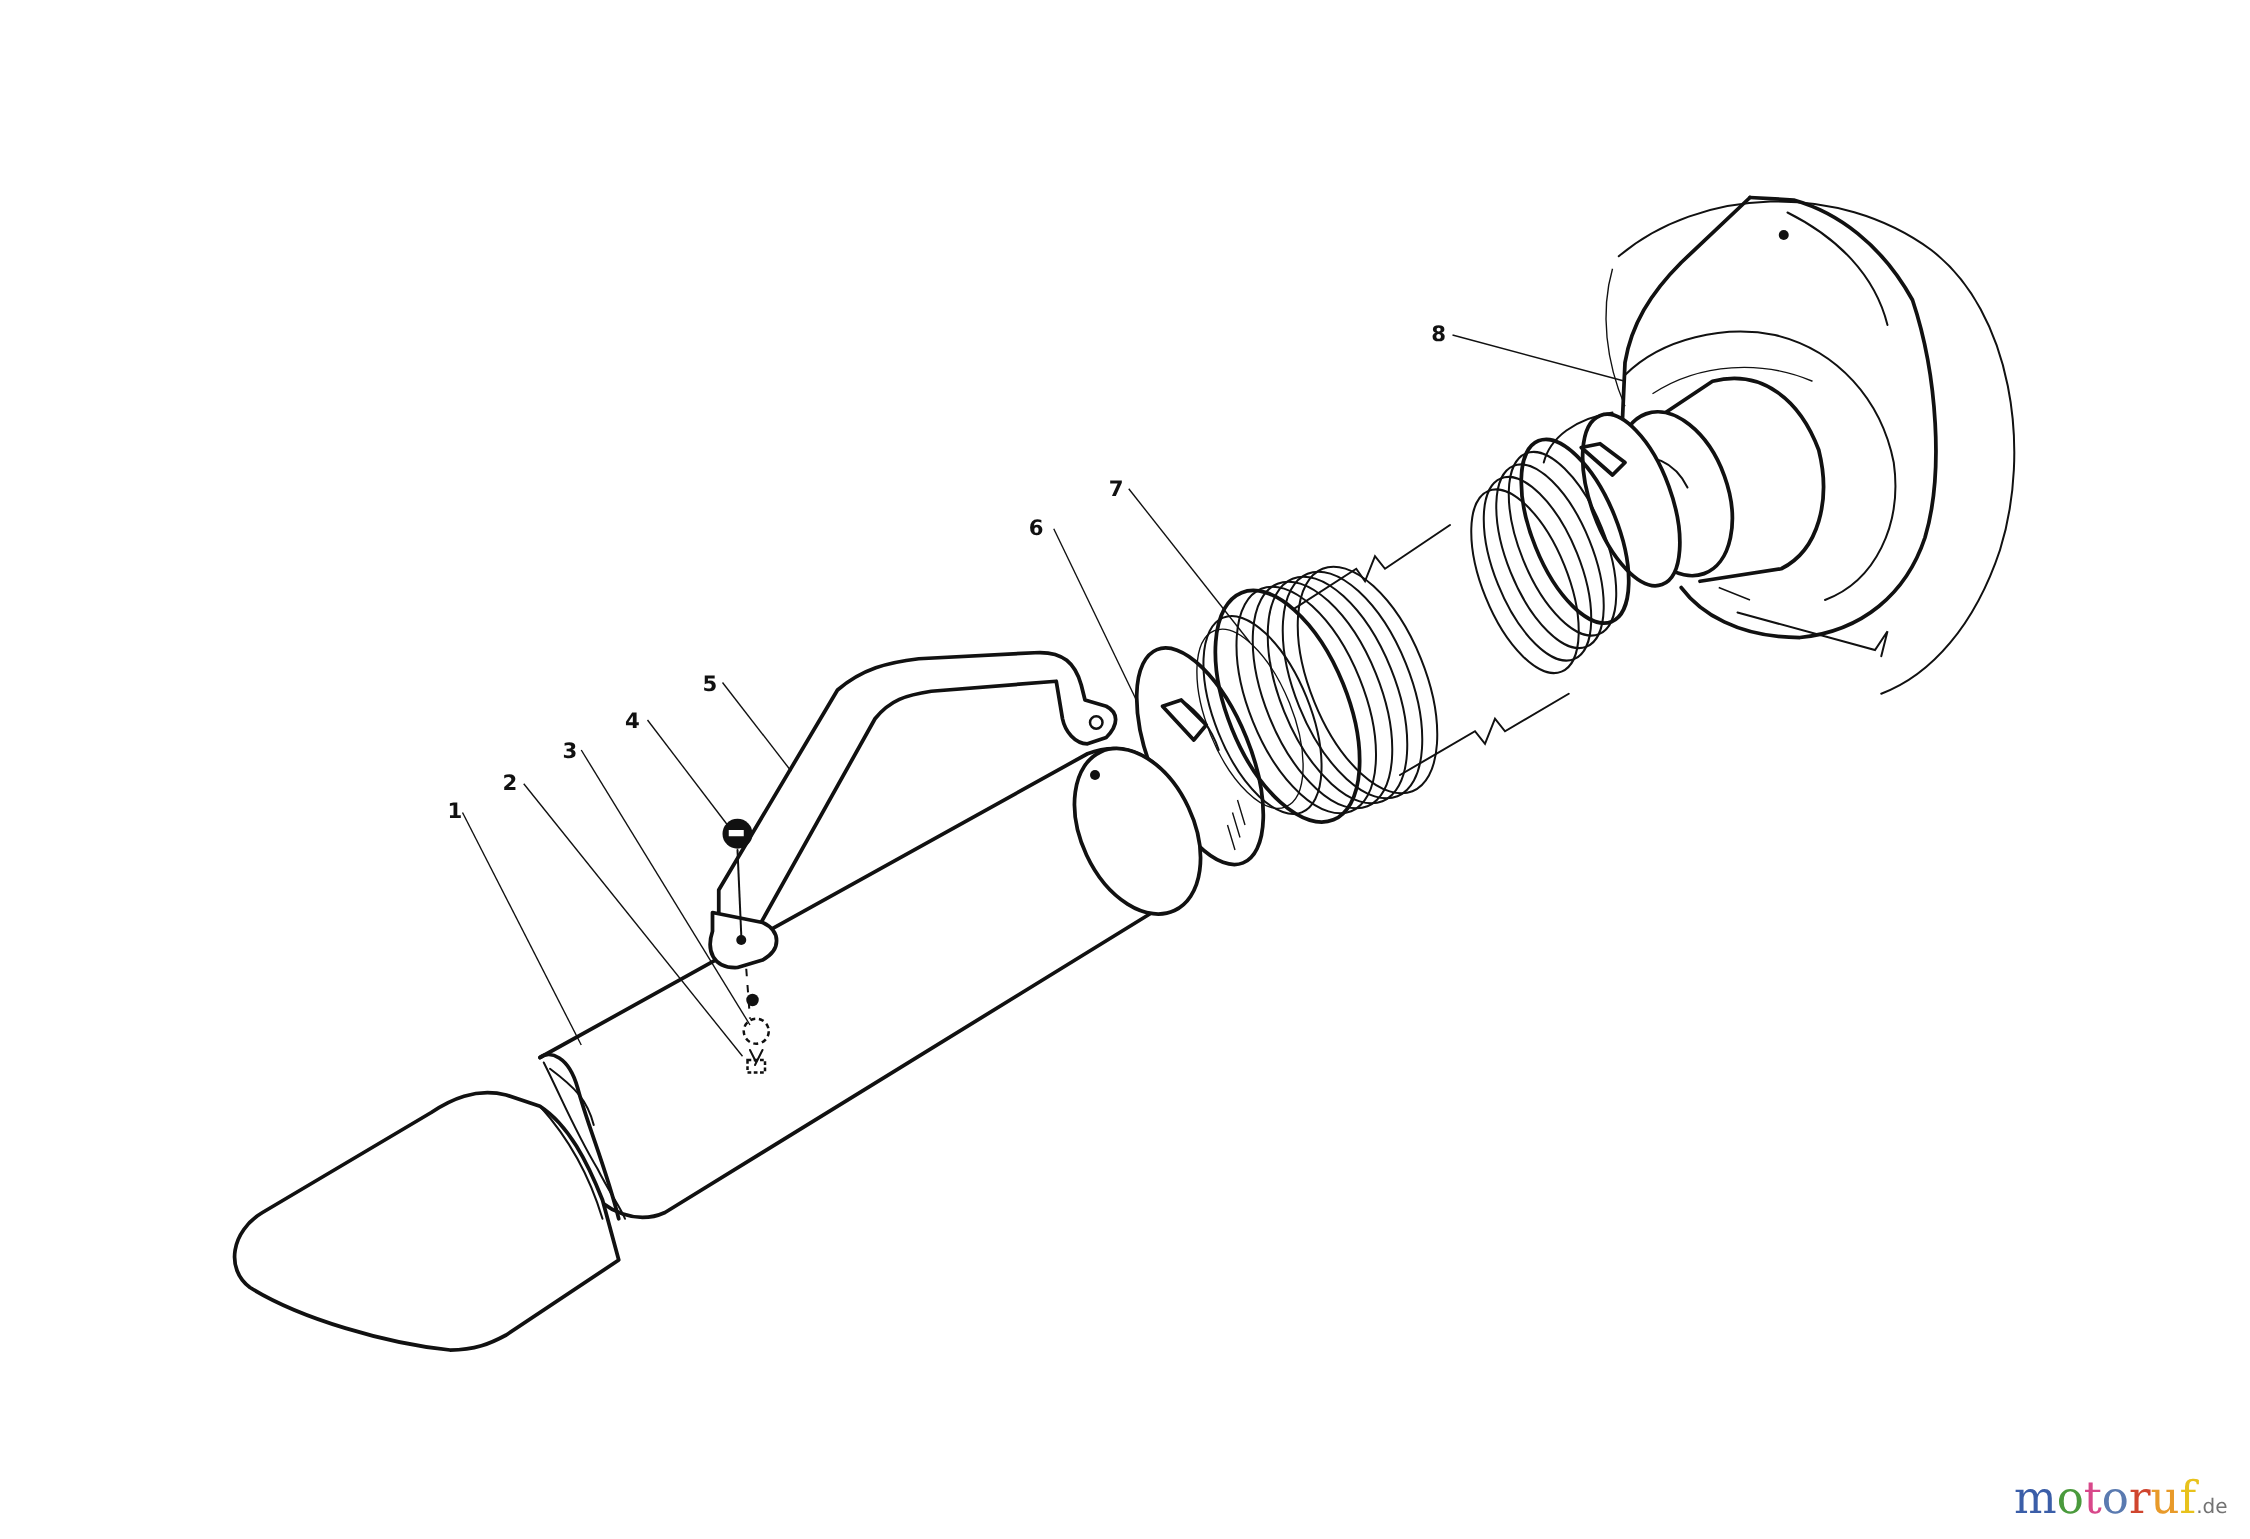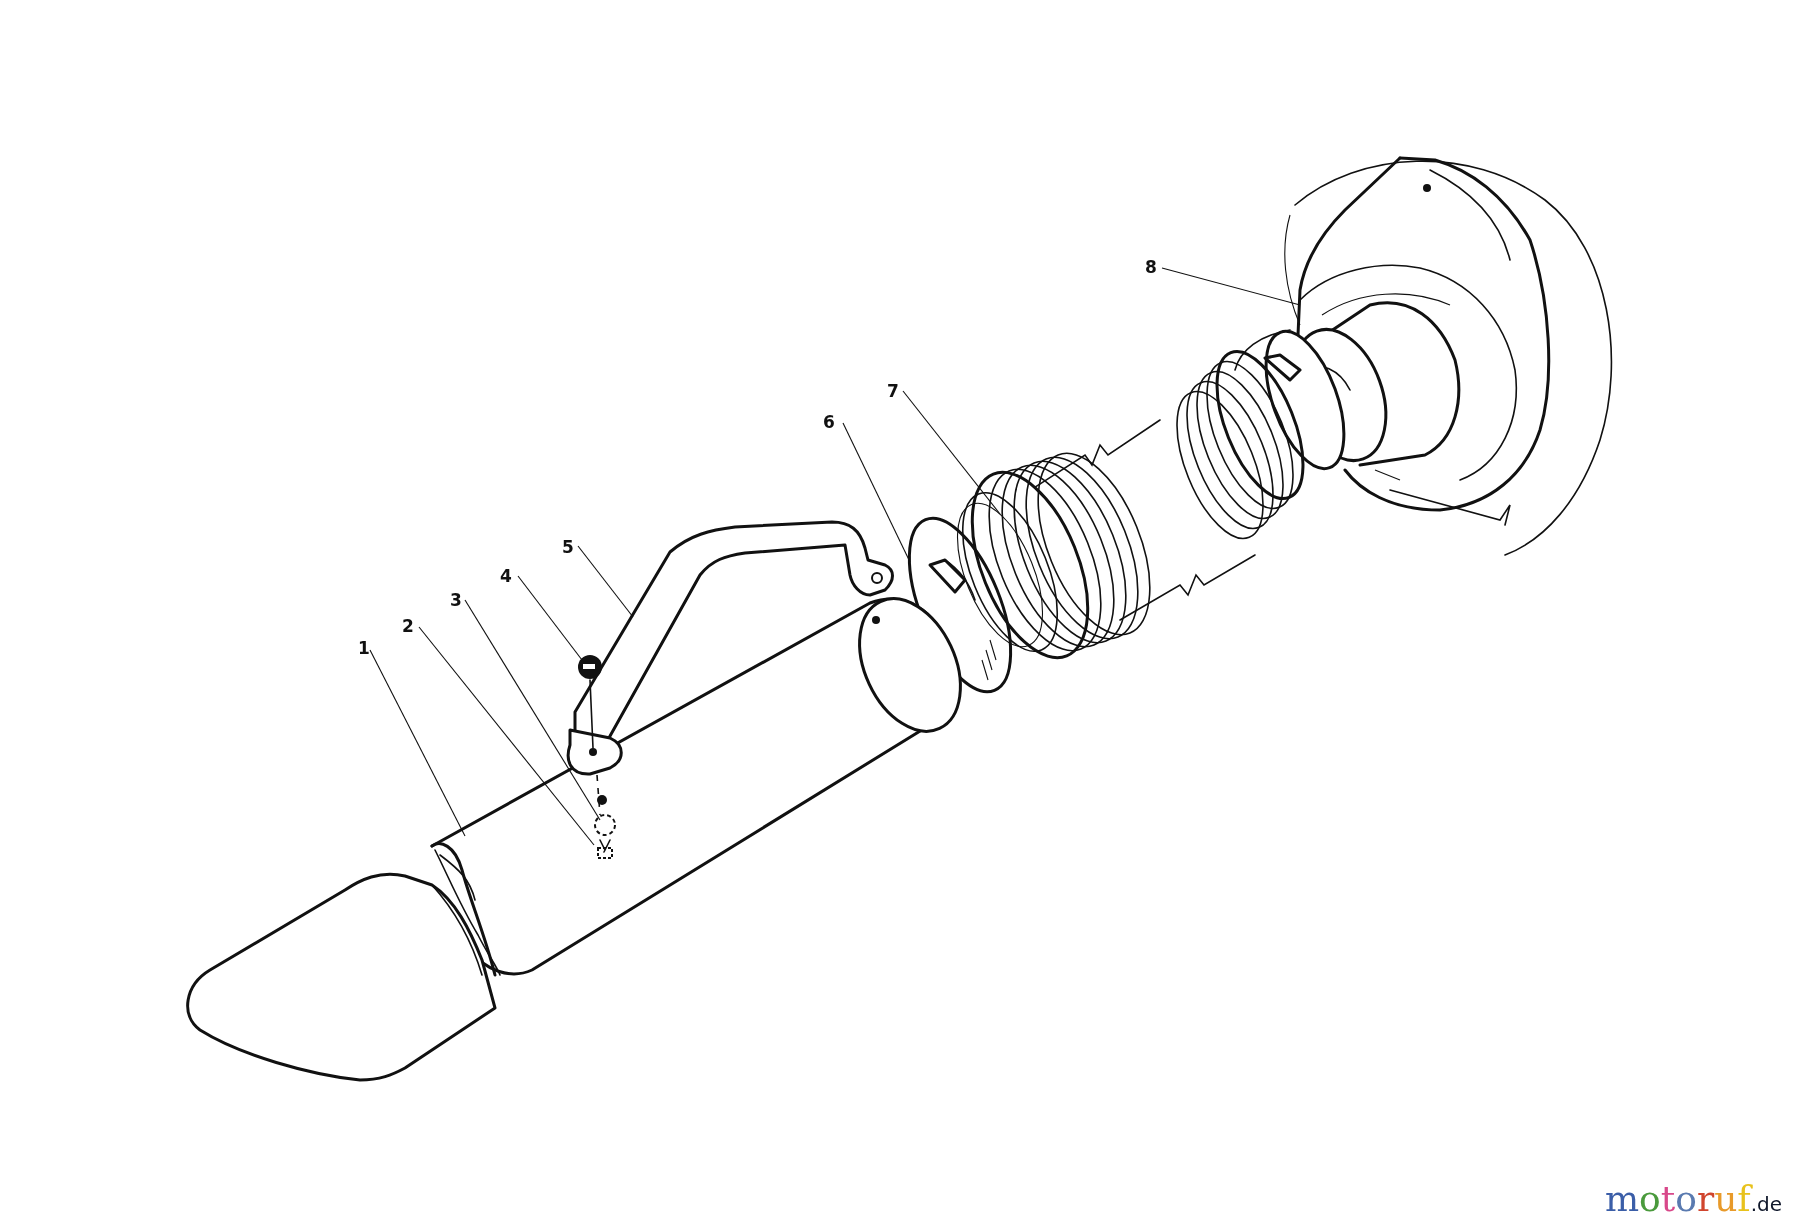--- a/index.html
+++ b/index.html
@@ -5,21 +5,21 @@
     html, body { margin: 0; padding: 0; background: #ffffff; }
     body { width: 1800px; height: 1231px; position: relative; overflow: hidden; font-family: "DejaVu Sans", sans-serif; }
     #canvas { position: absolute; left: 0; top: 0; width: 1800px; height: 1231px; }
     .callout { font-family: "DejaVu Sans", sans-serif; font-weight: bold; font-size: 17px; fill: #111; }
     .ink { fill: none; stroke: #111; stroke-width: 3; stroke-linecap: round; stroke-linejoin: round; }
     .thin { fill: none; stroke: #111; stroke-width: 1.6; stroke-linecap: round; }
     .hair { fill: none; stroke: #111; stroke-width: 1.1; }
     .dash { fill: none; stroke: #111; stroke-width: 1.6; stroke-dasharray: 6 7; }
     .fillw { fill: #fff; }
     .watermark { position: absolute; right: 18px; bottom: 14px; font-family: "DejaVu Serif", serif; font-size: 36px; letter-spacing: 0px; line-height: 1; }
-    .watermark .de { font-size: 20px; color: #0f172a; font-family: "DejaVu Sans", sans-serif; }
+    .watermark .de { font-size: 16px; color: #737373; font-family: "DejaVu Sans", sans-serif; }
   </style>
 </head>
 <body>
 
 <svg id="canvas" viewBox="0 0 1800 1231">
 
   <g>
 
     <path class="thin" d="M1295,205 C1360,150 1470,145 1545,200 C1610,250 1625,360 1600,440 C1580,500 1545,540 1505,555"></path>
     <path class="hair" d="M1290,215 C1280,250 1285,290 1300,325"></path>

